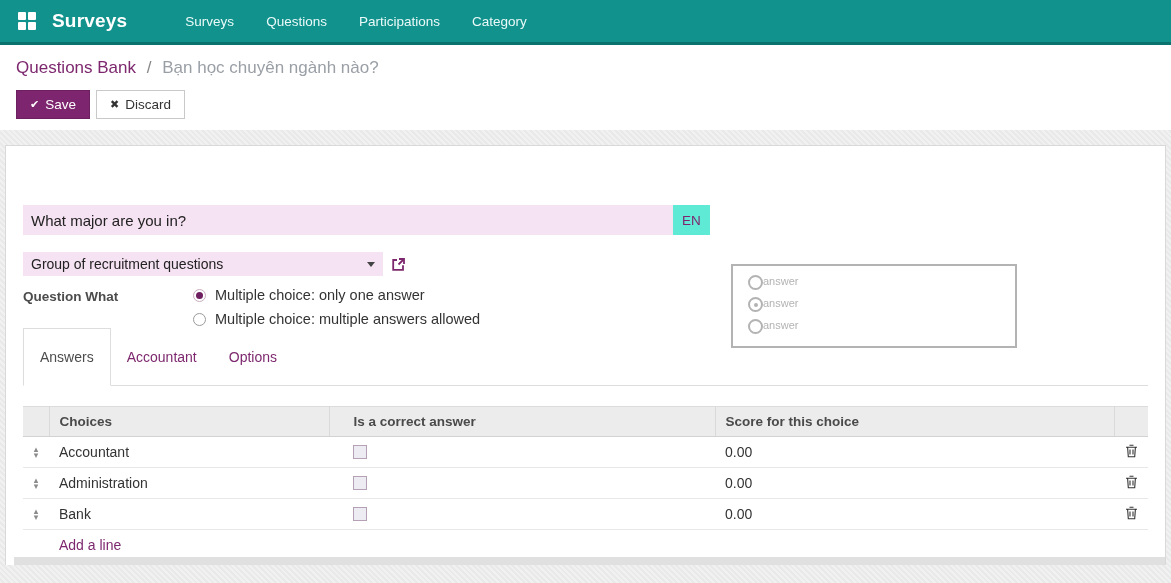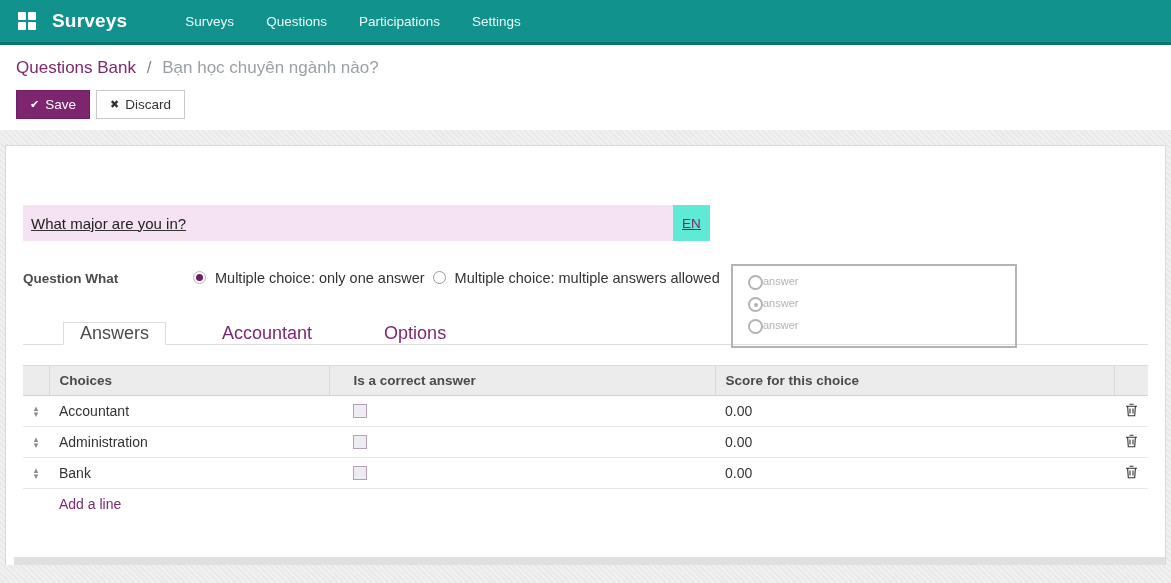--- a/index.html
+++ b/index.html
@@ -26,44 +26,44 @@
   .breadcrumb .current { color:#9a9fa6; }
   .btn-row { display:flex; gap:6px; }
   .btn { font-size:13.5px; padding:6px 13px; border:1px solid transparent; cursor:pointer; display:inline-flex; align-items:center; gap:6px; background:#fff; }
   .btn-primary { background:#7d256e; border-color:#6d2060; color:#fff; }
   .btn-default { border-color:#c9c9c9; color:#333; }
   .btn .ico { font-size:11px; }
   
   .sheet-wrap { padding:15px 5px 0 5px; height:435px; }
   .sheet { position:relative; background:#fff; border:1px solid #d9d9d9; border-bottom:none; height:100%; padding:59px 17px 0 17px; }
   
-  .title-line { display:flex; width:687px; height:36px;text-decoration:underline; }
+  .title-line { display:flex; width:687px; height:30px; }
   .title-input { flex:1; background:#f5e2f2; border:none; outline:none; font-family:inherit; font-size:15px; color:#222; padding:0 8px; }
   .lang-badge { width:37px; background:#5eead4; color:#7d286e; font-size:13.5px; display:flex; align-items:center; justify-content:center; cursor:pointer; }
   
   .form-area { margin-top:17px; }
   .frow { display:flex; margin-bottom:9px; }
   .flabel { width:170px; font-size:13.5px; font-weight:700; color:#4c4c4c; padding-top:4px; }
   .m2o { display:flex; align-items:center; }
   .m2o-input { width:360px; height:24px; background:#f5e2f2; display:flex; align-items:center; justify-content:space-between; padding:0 8px; font-size:14px; color:#222; cursor:pointer; }
   .caret { width:0; height:0; border-left:4px solid transparent; border-right:4px solid transparent; border-top:5px solid #444; margin-left:6px; }
   .ext-link { margin-left:7px; cursor:pointer; display:flex; }
-  .radio-group { display:flex; gap:8px; padding-top:2px; }
+  .radio-group { display:flex; flex-direction:column; gap:8px; padding-top:2px; }
   .radio-opt { display:flex; align-items:center; gap:9px; font-size:14.5px; color:#333; cursor:pointer; }
   .radio { width:13px; height:13px; border-radius:50%; border:1px solid #9a9a9a; background:#fff; position:relative; flex:none; }
   .radio.sel { border-color:#c7aec2; }
   .radio.sel::after { content:""; position:absolute; left:2px; top:2px; width:7px; height:7px; border-radius:50%; background:#6d1f60; }
   
   .preview { position:absolute; left:725px; top:118px; width:286px; height:84px; border:2px solid #b3b3b3; padding:9px 0 0 15px; }
   .pv-line { display:flex; align-items:flex-start; height:22px; color:#b3b3b3; font-size:11px; }
   .pv-radio { width:15px; height:15px; border-radius:50%; border:2px solid #b3b3b3; position:relative; flex:none; }
   .pv-radio.sel::after { content:""; position:absolute; left:3.5px; top:3.5px; width:4px; height:4px; border-radius:50%; background:#b3b3b3; }
   
   .tabs { margin-top:27px; display:flex; border-bottom:1px solid #ddd; height:32px; align-items:flex-end; }
-  .tab { font-size:18px; padding:0 16px; cursor:pointer;margin-left:40px; }
+  .tab { font-size:14px; padding:20px 16px; cursor:pointer; }
   .tab.active { color:#4c4c4c; background:#fff; border:1px solid #ddd; border-bottom:1px solid #fff; margin-bottom:-1px; }
   .tab.link { color:#7d286e; }
   
   .tbl { width:100%; border-collapse:collapse; margin-top:20px; font-size:14px; }
   .tbl th { background:#ececec; border-top:1px solid #dcdcdc; border-bottom:1px solid #d2d2d2; border-right:1px solid #d9d9d9; height:30px; font-size:13.5px; font-weight:700; color:#4a4a4a; text-align:left; padding:0 10px; }
   .tbl th:last-child { border-right:none; }
   .tbl td { height:31px; border-bottom:1px solid #e8e8e8; padding:0 10px; }
   .tbl .col-handle { width:26px; padding:0; }
   .tbl .col-choice { width:280px; }
   .tbl .col-correct { width:386px;padding-left:24px; }
@@ -84,21 +84,21 @@
   <div class="apps-icon">
     <span></span>
       <span></span>
       <span></span>
       <span></span>
   </div>
   <div class="brand">Surveys</div>
   <div class="nav-item">Surveys</div>
   <div class="nav-item">Questions</div>
   <div class="nav-item">Participations</div>
-  <div class="nav-item">Settings</div>
+  <div class="nav-item">Category</div>
 </div>
 
 <div class="control-panel">
   <div class="breadcrumb">
     <span class="parent">Questions Bank</span>
     <span class="sep">/</span>
     <span class="current">Bạn học chuyên ngành nào?</span>
   </div>
   <div class="btn-row">
     <button class="btn btn-primary">
@@ -116,20 +116,33 @@
 <div class="sheet">
 
   <div class="title-line">
     <input class="title-input" value="What major are you in?" style="">
     <div class="lang-badge">EN</div>
   </div>
 
   <div class="form-area">
 
     <div class="frow">
+      <div class="m2o">
+        <div class="m2o-input">
+          <span>Group of recruitment questions</span>
+          <span class="caret"></span>
+        </div>
+        <span class="ext-link">
+          <svg width="17" height="17" viewBox="0 0 17 17">
+            <path d="M7 4H3.2v9.8H13V9.2" fill="none" stroke="#7d286e" stroke-width="1.8"></path>
+            <path d="M9 3h5v5" fill="none" stroke="#7d286e" stroke-width="1.8"></path>
+            <path d="M8.5 8.5L13.5 3.5" fill="none" stroke="#7d286e" stroke-width="1.8"></path>
+          </svg>
+        </span>
+      </div>
     </div>
 
     <div class="frow">
       <div class="flabel">Question What</div>
       <div class="radio-group">
         <label class="radio-opt">
           <span class="radio sel"></span>
           <span>Multiple choice: only one answer</span>
         </label>
         <label class="radio-opt">

